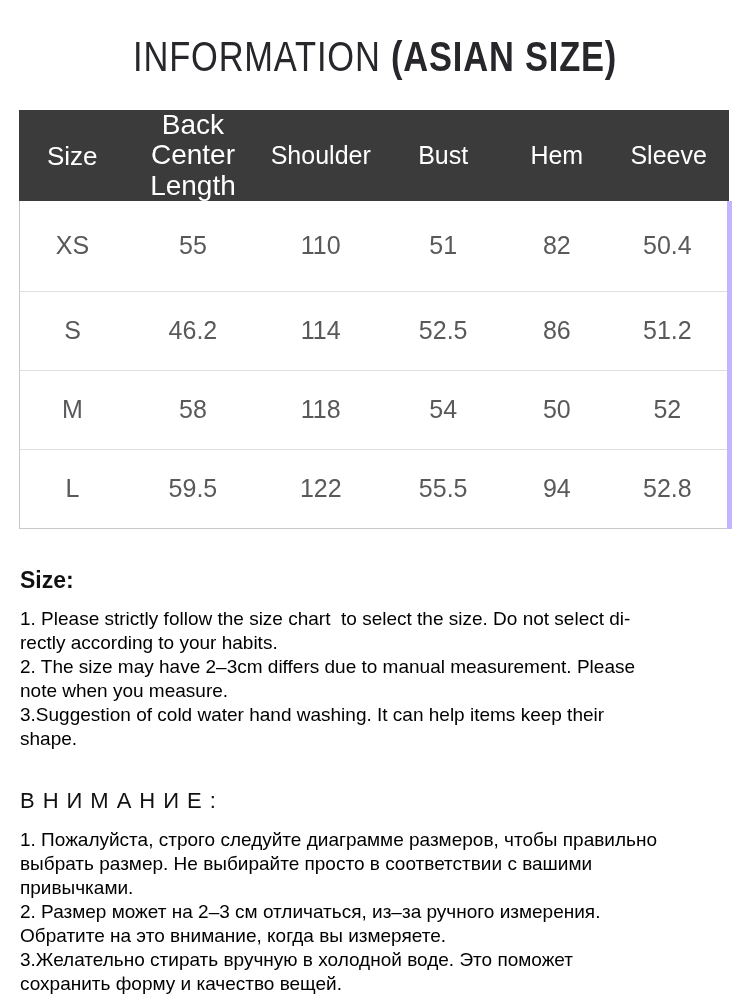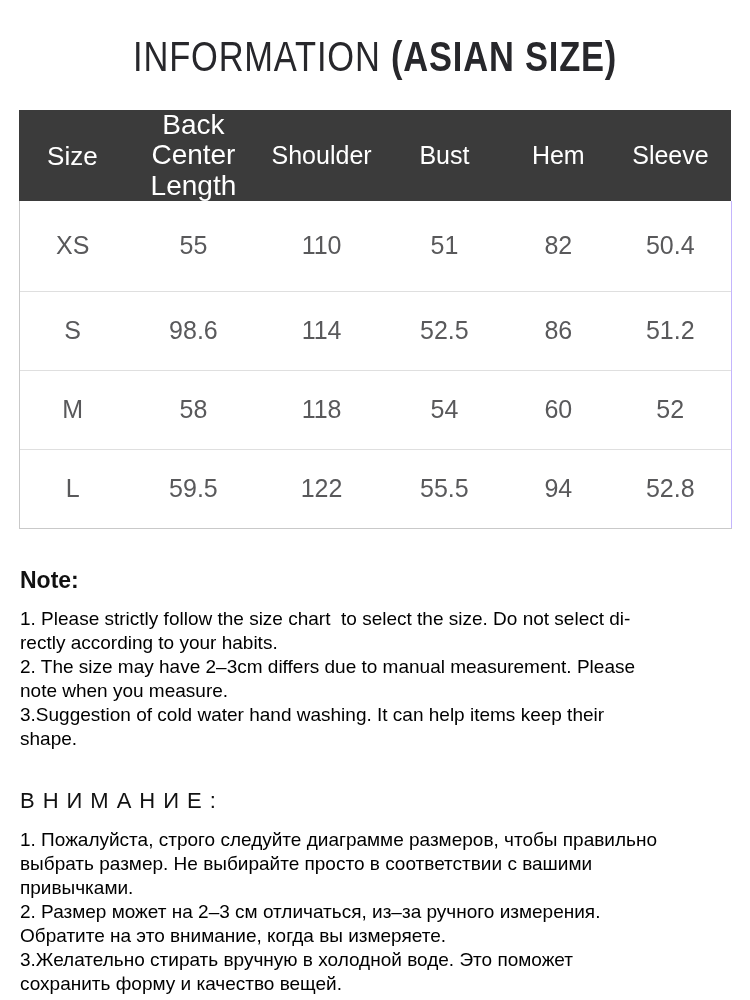--- a/index.html
+++ b/index.html
@@ -58,21 +58,21 @@
     text-align: center;
     vertical-align: middle;
     font-size: 25px;
     color: #59595b;
     background: #ffffff;
     border-top: 1px solid #dfdfdf;
     padding: 12px;
   }
   .size-table tbody tr:first-child td { border-top: none; height: 66px; }
   .size-table tbody td:first-child  { border-left: 1px solid #c9c9c9; }
-  .size-table tbody td:last-child   { border-right: 1px solid #c4b5fd; }
+  .size-table tbody td:last-child   { border-right: 5px solid #c4b5fd; }
   .size-table tbody tr:last-child td { border-bottom: 1px solid #c9c9c9; }
   
   .notes { padding: 0 20px; color: #1e1e1e; }
   .note-heading {
     font-size: 23px;
     font-weight: 700;
     color: #111111;
     margin: 38px 0 13px 0;
   }
   .attention-heading {
@@ -114,47 +114,47 @@
         <tr>
           <td>XS</td>
           <td>55</td>
           <td>110</td>
           <td>51</td>
           <td>82</td>
           <td>50.4</td>
         </tr>
         <tr>
           <td>S</td>
-          <td>98.6</td>
+          <td>46.2</td>
           <td>114</td>
           <td>52.5</td>
           <td>86</td>
           <td>51.2</td>
         </tr>
         <tr>
           <td>M</td>
           <td>58</td>
           <td>118</td>
           <td>54</td>
-          <td>60</td>
+          <td>50</td>
           <td>52</td>
         </tr>
         <tr>
           <td>L</td>
           <td>59.5</td>
           <td>122</td>
           <td>55.5</td>
           <td>94</td>
           <td>52.8</td>
         </tr>
       </tbody>
   </table>
 
   <div class="notes">
-    <h2 class="note-heading">Note:</h2>
+    <h2 class="note-heading">Size:</h2>
     <div class="note-body">1. Please strictly follow the size chart  to select the size. Do not select di-
 rectly according to your habits.
 2. The size may have 2–3cm differs due to manual measurement. Please
 note when you measure.
 3.Suggestion of cold water hand washing. It can help items keep their
 shape.</div>
 
     <h2 class="attention-heading">ВНИМАНИЕ:</h2>
     <div class="note-body">1. Пожалуйста, строго следуйте диаграмме размеров, чтобы правильно
 выбрать размер. Не выбирайте просто в соответствии с вашими

